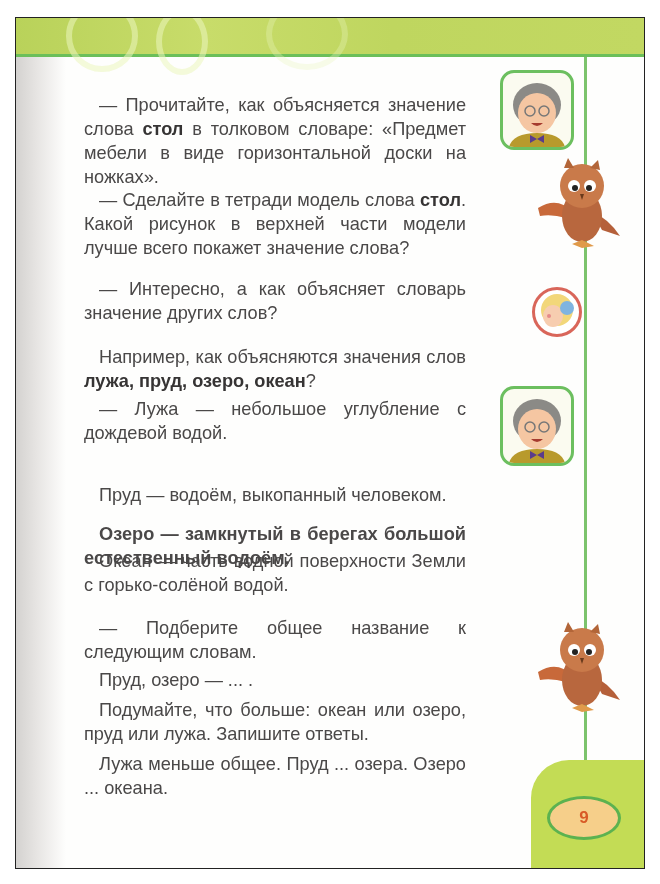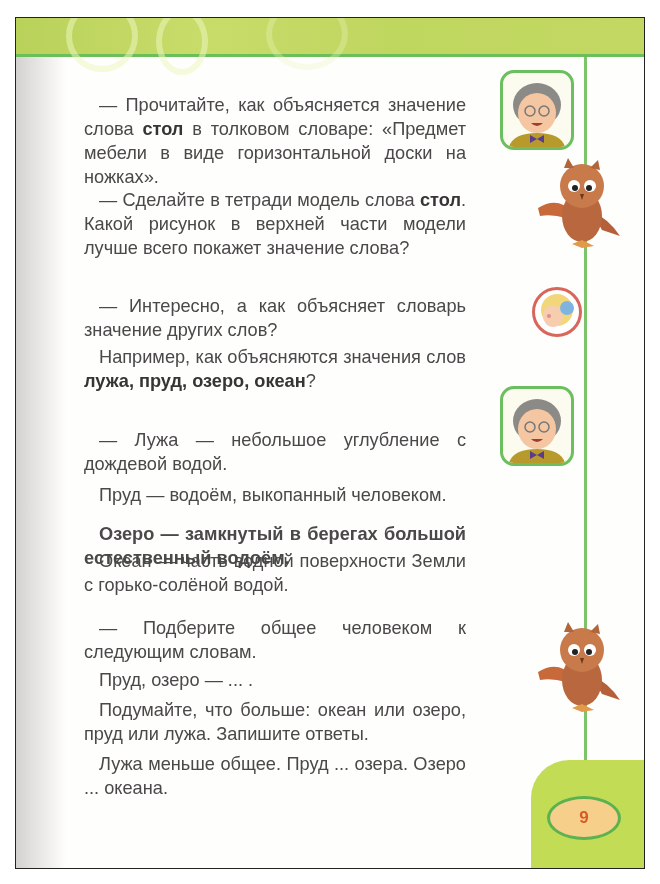--- a/index.html
+++ b/index.html
@@ -36,40 +36,40 @@
   <div class="vline"></div>
   <div class="corner"></div>
   <div class="page-num">9</div>
 
   <div class="text" style="top:59px;">
       <p>— Прочитайте, как объясняется значение слова <b>стол</b> в толковом словаре: «Предмет мебели в виде горизонтальной доски на ножках».</p>
     </div>
   <div class="text" style="top:154px;">
       <p>— Сделайте в тетради модель слова <b>стол</b>. Какой рисунок в верхней части модели лучше всего покажет значение слова?</p>
     </div>
-  <div class="text" style="top:260px;">
+  <div class="text" style="top:243px;">
       <p>— Интересно, а как объясняет словарь значение других слов?</p>
     </div>
   <div class="text" style="top:311px;">
       <p>Например, как объясняются значения слов <b>лужа, пруд, озеро, океан</b>?</p>
     </div>
-  <div class="text" style="top:394px;">
+  <div class="text" style="top:363px;">
       <p>— Лужа — небольшое углубление с дождевой водой.</p>
     </div>
   <div class="text" style="top:449px;">
       <p>Пруд — водоём, выкопанный человеком.</p>
     </div>
   <div class="text" style="top:488px;font-weight:bold;">
       <p>Озеро — замкнутый в берегах большой естественный водоём.</p>
     </div>
   <div class="text" style="top:515px;">
       <p>Океан — часть водной поверхности Земли с горько-солёной водой.</p>
     </div>
   <div class="text" style="top:582px;">
-      <p>— Подберите общее человеком к следующим словам.</p>
+      <p>— Подберите общее название к следующим словам.</p>
     </div>
   <div class="text" style="top:634px;">
       <p>Пруд, озеро — ... .</p>
     </div>
   <div class="text" style="top:664px;">
       <p>Подумайте, что больше: океан или озеро, пруд или лужа. Запишите ответы.</p>
     </div>
   <div class="text" style="top:718px;">
       <p>Лужа меньше общее. Пруд ... озера. Озеро ... океана.</p>
     </div>

